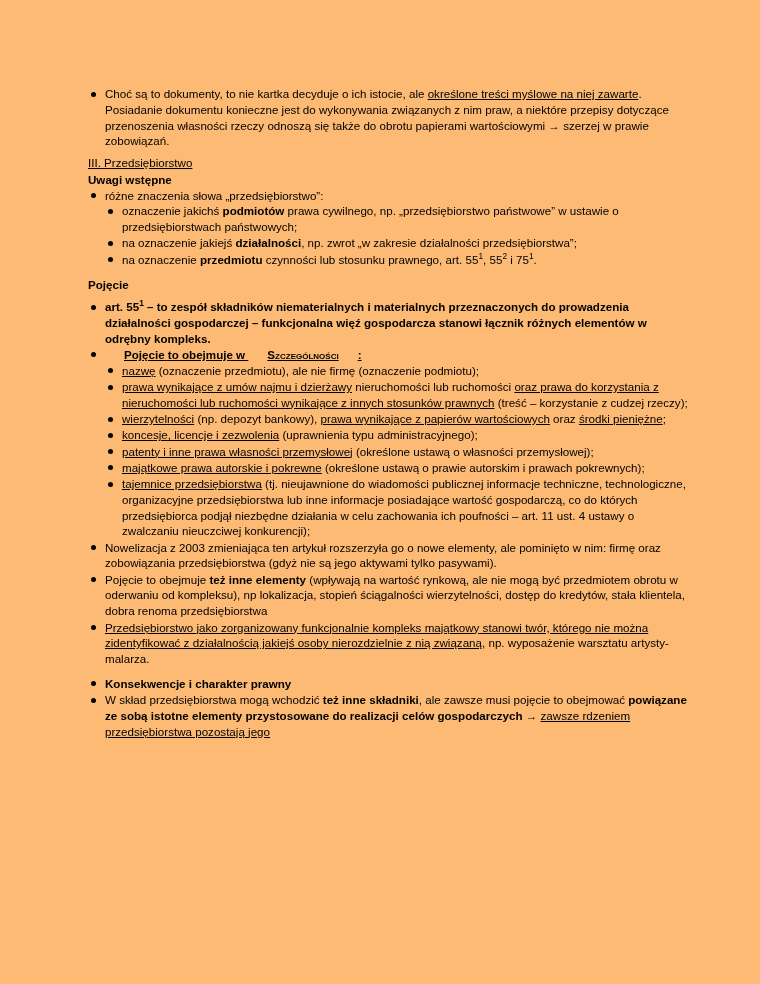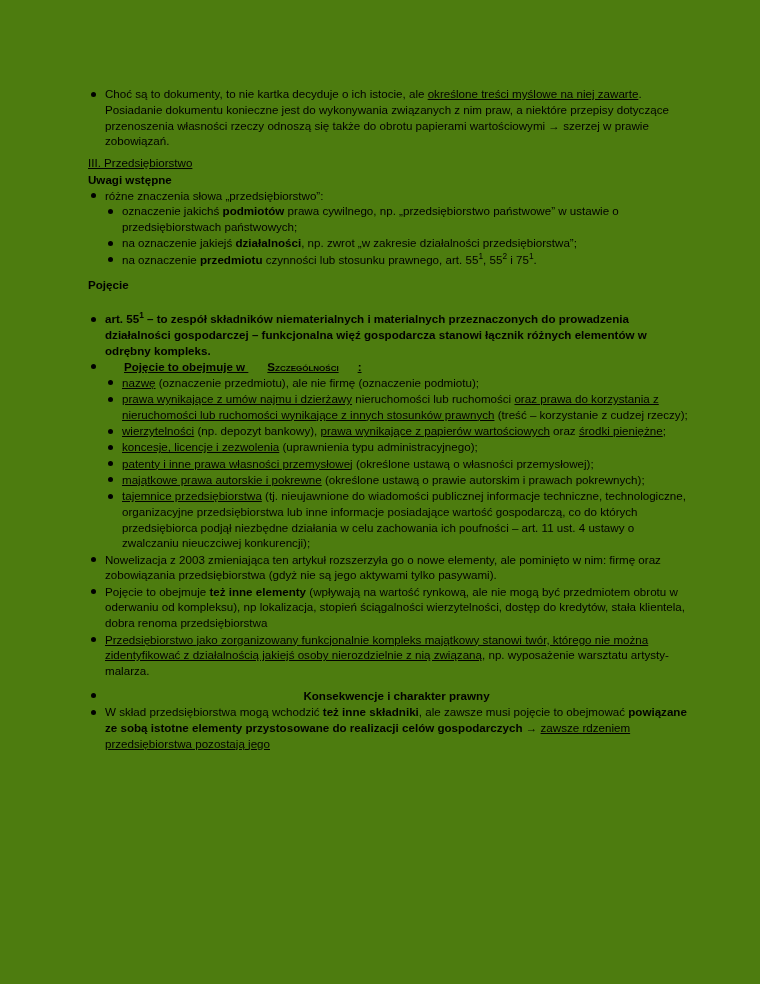--- a/index.html
+++ b/index.html
@@ -9,21 +9,21 @@
   }
   body {
     font-family: "Liberation Sans", sans-serif;
     color: #000000;
   }
   .page {
     width: 760px;
     height: 984px;
     box-sizing: border-box;
     padding: 86px 72px 40px 88px;
-    background: #4d7c0f;
+    background: #fdba74;
     position: relative;
     overflow: hidden;
   }
   .doc {
     font-size: 11.6px;
     line-height: 1.36;
   }
   
   ul {
     margin: 0;
@@ -59,25 +59,24 @@
     font-weight: normal;
     margin-top: 6px;
   }
   .subhead {
     font-weight: bold;
     margin-top: 1px;
   }
   .subhead2 {
     font-weight: bold;
     margin-top: 10px;
-    margin-bottom: 18px;
+    margin-bottom: 6px;
   }
   .center-head {
     font-weight: bold;
-    text-align: center;
   }
   .gap-top { margin-top: 9px; }
 </style>
 </head>
 <body>
 
 <div class="page">
   <div class="doc">
 
     <ul>

